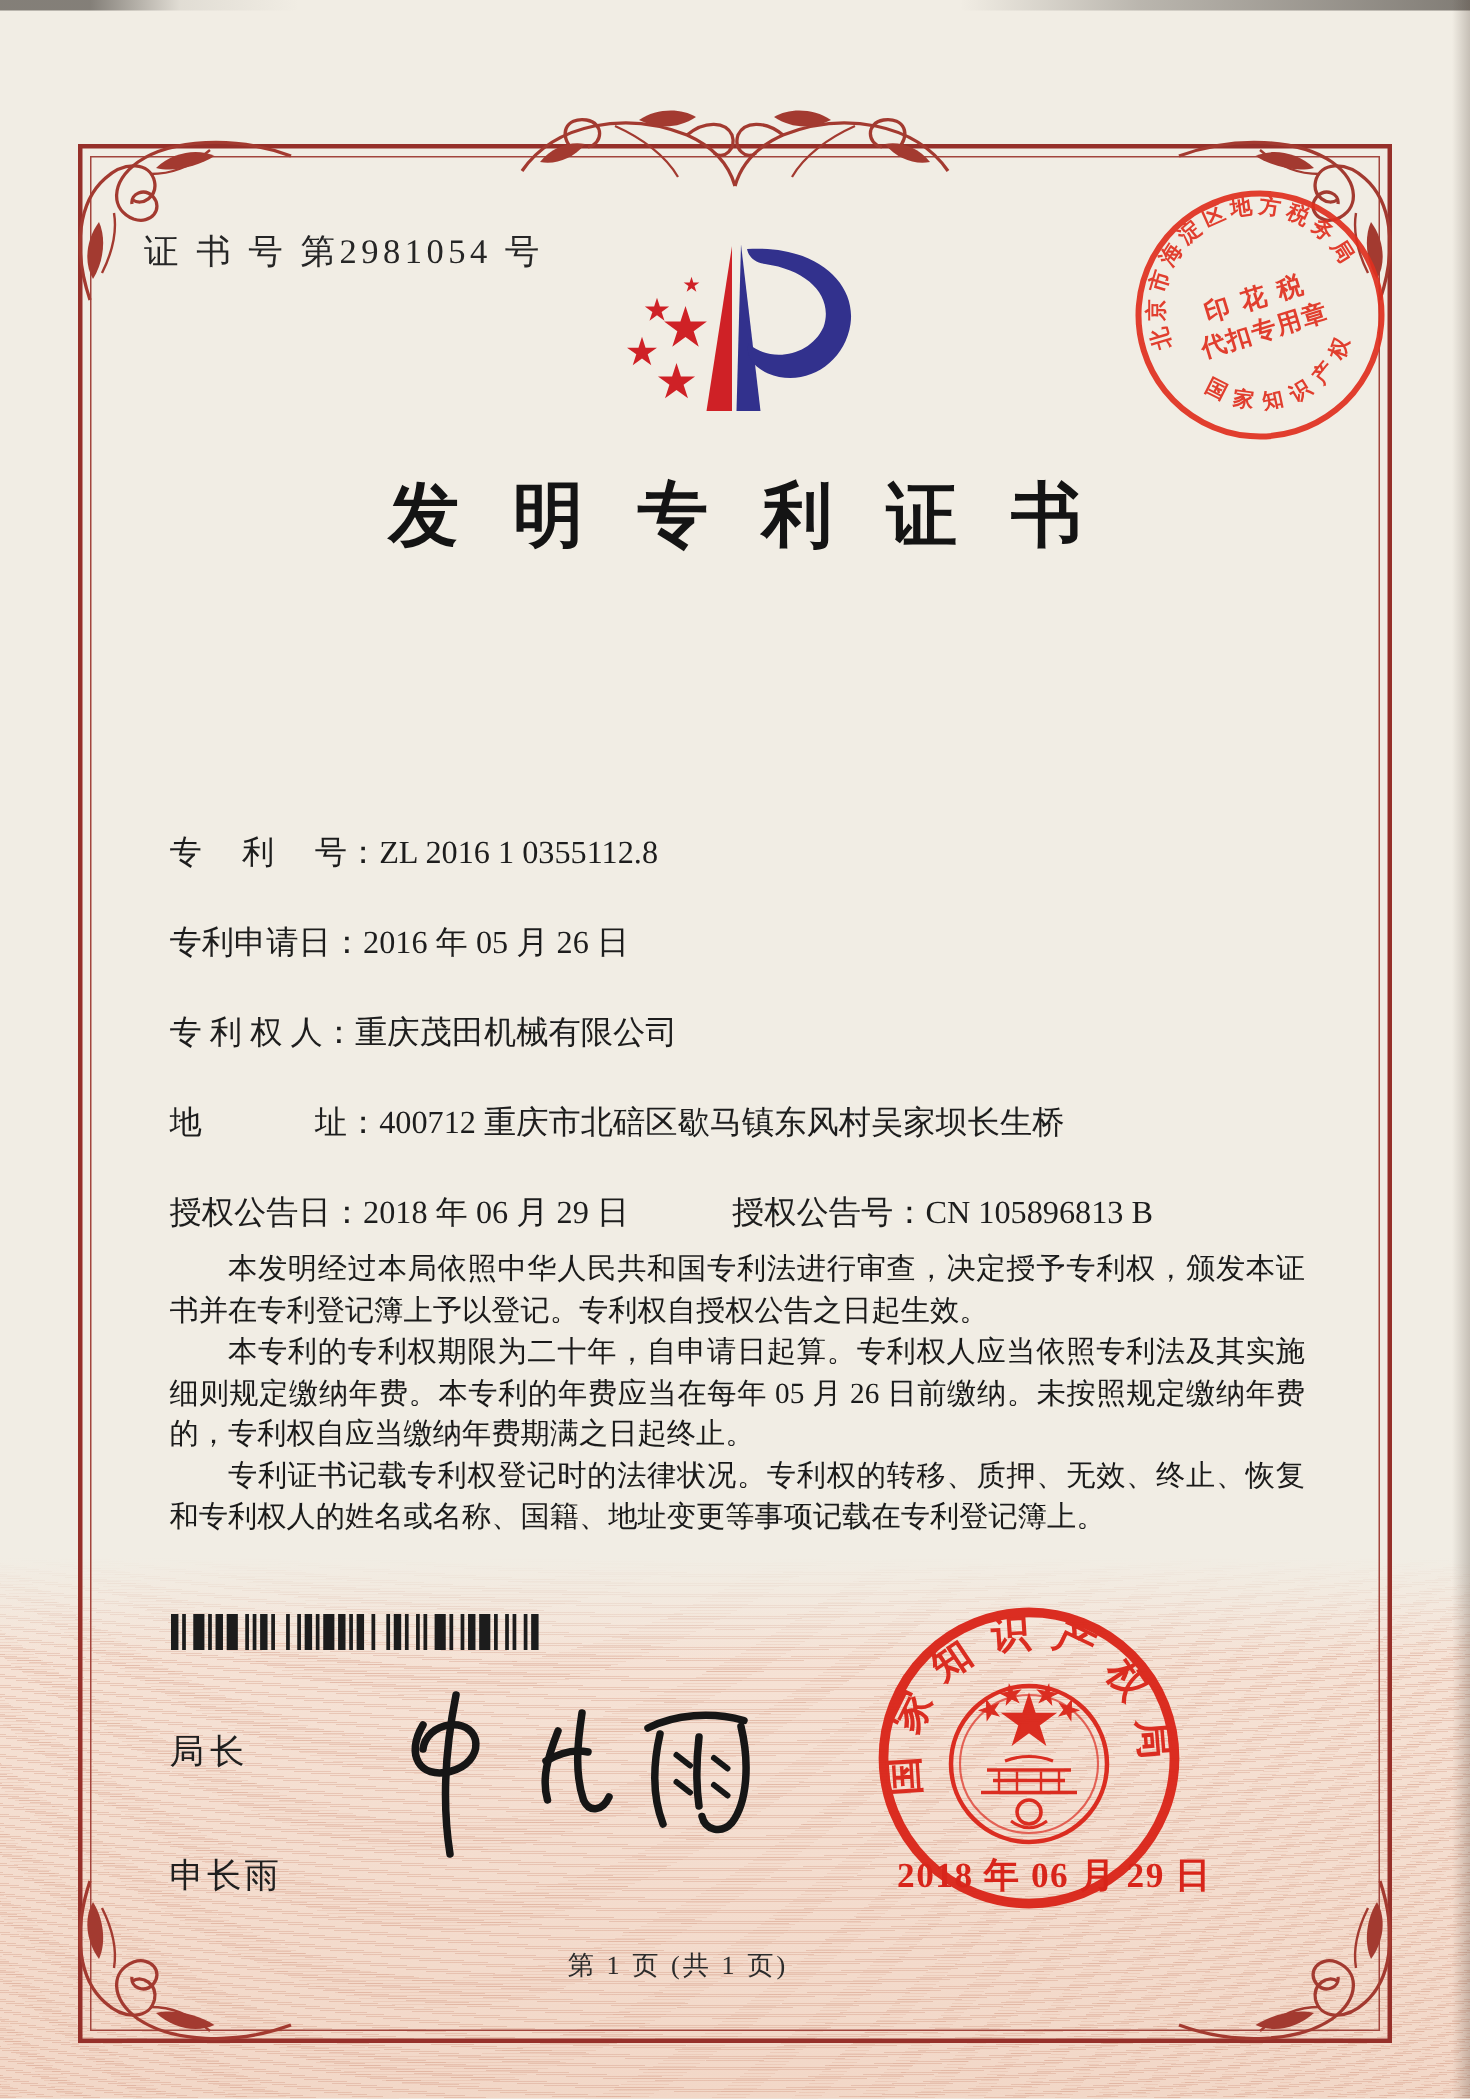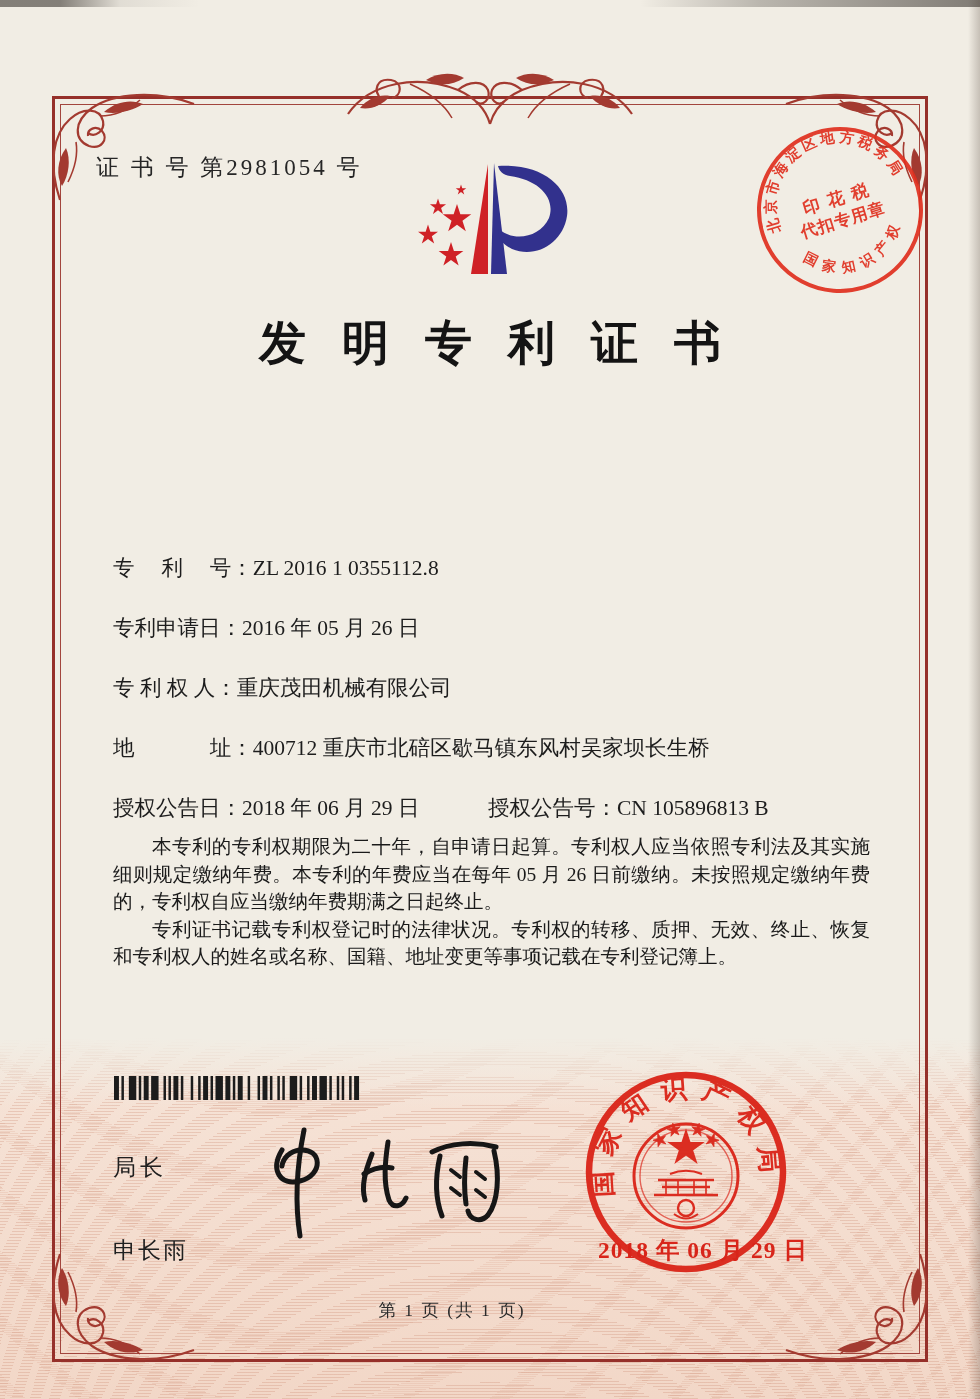--- a/index.html
+++ b/index.html
@@ -144,20 +144,21 @@
   </div>
 
   <div class="field-row" style="top:793px">
     <span>授权公告日：</span><span>2018 年 06 月 29 日</span>
   </div>
   <div class="grant2" style="top:793px">
     <span>授权公告号：</span><span>CN 105896813 B</span>
   </div>
 
   <div class="para-block">
+    <p>本发明经过本局依照中华人民共和国专利法进行审查，决定授予专利权，颁发本证书并在专利登记簿上予以登记。专利权自授权公告之日起生效。</p>
     <p>本专利的专利权期限为二十年，自申请日起算。专利权人应当依照专利法及其实施细则规定缴纳年费。本专利的年费应当在每年 05 月 26 日前缴纳。未按照规定缴纳年费的，专利权自应当缴纳年费期满之日起终止。</p>
     <p>专利证书记载专利权登记时的法律状况。专利权的转移、质押、无效、终止、恢复和专利权人的姓名或名称、国籍、地址变更等事项记载在专利登记簿上。</p>
   </div>
 
   <svg class="barcode" id="barcode" viewBox="0 0 250 24">
       <rect x="0.00" y="0" width="4.95" height="24" fill="#1c1c1c"></rect>
       <rect x="7.43" y="0" width="2.48" height="24" fill="#1c1c1c"></rect>
       <rect x="14.85" y="0" width="7.43" height="24" fill="#1c1c1c"></rect>
       <rect x="24.75" y="0" width="2.48" height="24" fill="#1c1c1c"></rect>
       <rect x="29.70" y="0" width="4.95" height="24" fill="#1c1c1c"></rect>

